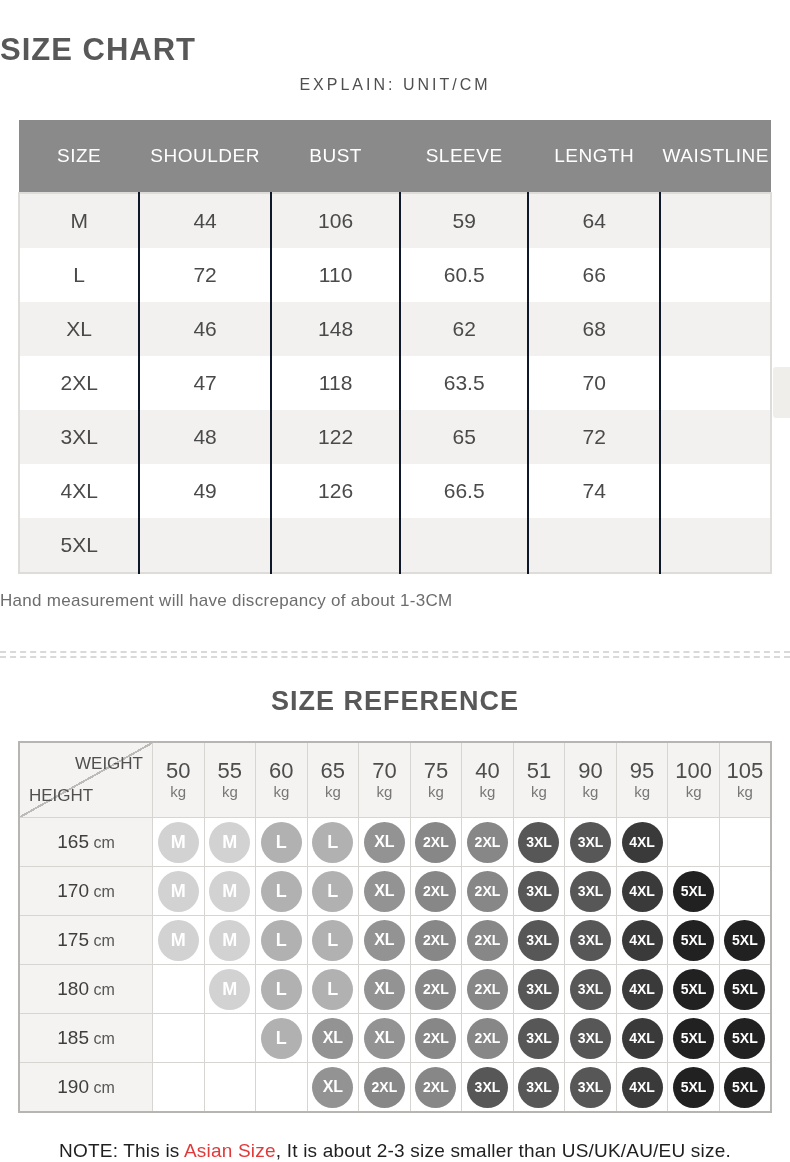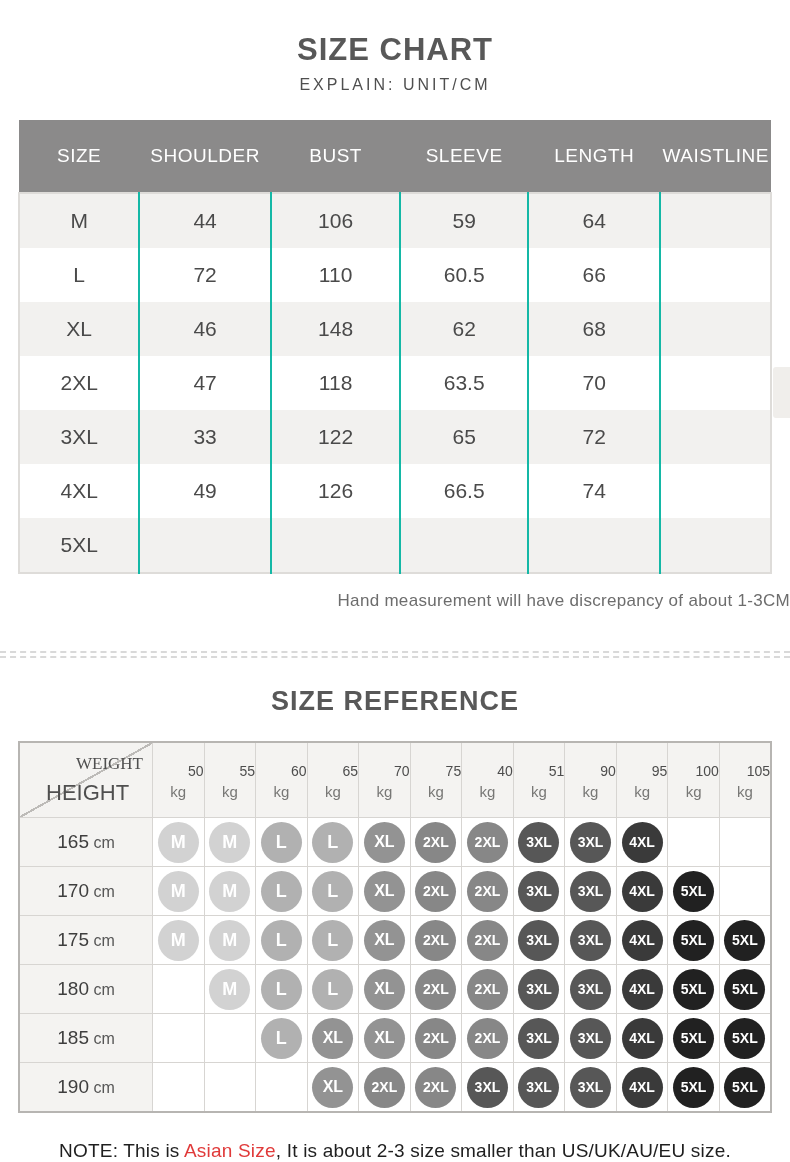--- a/index.html
+++ b/index.html
@@ -1,42 +1,42 @@
 <!DOCTYPE html>
 <html><head>
 <meta charset="utf-8">
 <style>
   html,body{margin:0;padding:0;}
   body{
     width:790px;height:1162px;background:#ffffff;position:relative;overflow:hidden;
     font-family:"Liberation Sans", sans-serif;
   }
   .page-title{
-    text-align:center;margin:32px 0 0;font-size:31px;font-weight:bold;
+    margin:32px 0 0;font-size:31px;font-weight:bold;
     color:#585858;letter-spacing:1px;line-height:36px;
   }
   .page-subtitle{
     text-align:center;margin-top:8px;font-size:16px;color:#4f4f4f;letter-spacing:3px;
   }
   
   .tbl1{width:754px;margin:26px auto 0;border-collapse:collapse;table-layout:fixed;}
   .tbl1 thead th{
     background:#8b8a8a;color:#ffffff;height:70px;font-size:19px;font-weight:normal;
     letter-spacing:0.5px;
   }
   .tbl1 tbody{border:2px solid #dedcd9;}
   .tbl1 tbody td{
     height:52px;text-align:center;font-size:21px;color:#4a4a4a;
-    border-left:2px solid #14b8a6;vertical-align:middle;
+    border-left:2px solid #0f172a;vertical-align:middle;
   }
   .tbl1 tbody td:first-child{border-left:none;}
   .tbl1 tbody tr:nth-child(odd){background:#f2f1ef;}
   .tbl1 tbody tr:nth-child(even){background:#ffffff;}
   .footnote{
-    text-align:right;font-size:17px;color:#6d6d6d;letter-spacing:0.3px;
+    text-align:left;font-size:17px;color:#6d6d6d;letter-spacing:0.3px;
   }
   
   .divider{
     margin-top:40px;height:3px;width:100%;
     border-top:2px dashed #d9d9d9;border-bottom:2px dashed #d9d9d9;
   }
   .section-title{
     text-align:center;margin:27px 0 0;font-size:27px;font-weight:bold;
     color:#585858;letter-spacing:1px;line-height:32px;
   }
@@ -45,24 +45,24 @@
     width:754px;margin:24px auto 0;border-collapse:collapse;table-layout:fixed;
     border:2px solid #b7b5b2;
   }
   .tbl2 th,.tbl2 td{border:1px solid #d7d5d2;padding:0;}
   .tbl2 .corner{
     width:132px;height:74px;background-color:#f4f3f1;position:relative;
     background-image:linear-gradient(to bottom right,
       transparent calc(50% - 1px),#bdbbb8 calc(50% - 1px),
       #bdbbb8 calc(50% + 1px),transparent calc(50% + 1px));
   }
-  .corner-top{position:absolute;top:11px;right:9px;font-size:17px;font-weight:normal;color:#4f4f4f;font-family:Liberation Serif, serif;}
-  .corner-bottom{position:absolute;bottom:11px;left:26px;font-size:22px;font-weight:normal;color:#4f4f4f;}
+  .corner-top{position:absolute;top:11px;right:9px;font-size:17px;font-weight:normal;color:#4f4f4f;}
+  .corner-bottom{position:absolute;bottom:11px;left:9px;font-size:17px;font-weight:normal;color:#4f4f4f;}
   .tbl2 th.wcell{background:#f4f3f1;height:74px;font-weight:normal;vertical-align:middle;}
-  .w-num{font-size:14px;color:#4d4d4d;line-height:24px;text-align:right;}
+  .w-num{font-size:22px;color:#4d4d4d;line-height:24px;}
   .w-unit{font-size:15px;color:#777775;line-height:18px;}
   .tbl2 td.hcell{
     background:#f4f3f1;height:48px;text-align:center;vertical-align:middle;
     font-size:19px;color:#3e3e3e;
   }
   .h-unit{font-size:16px;color:#565656;}
   .tbl2 td.ccell{background:#ffffff;text-align:center;vertical-align:middle;height:48px;}
   .size-dot{
     display:inline-flex;width:41px;height:41px;border-radius:50%;
     align-items:center;justify-content:center;color:#ffffff;font-weight:bold;
@@ -128,21 +128,21 @@
       <tr>
         <td>2XL</td>
         <td>47</td>
         <td>118</td>
         <td>63.5</td>
         <td>70</td>
         <td></td>
       </tr>
       <tr>
         <td>3XL</td>
-        <td>33</td>
+        <td>48</td>
         <td>122</td>
         <td>65</td>
         <td>72</td>
         <td></td>
       </tr>
       <tr>
         <td>4XL</td>
         <td>49</td>
         <td>126</td>
         <td>66.5</td>

